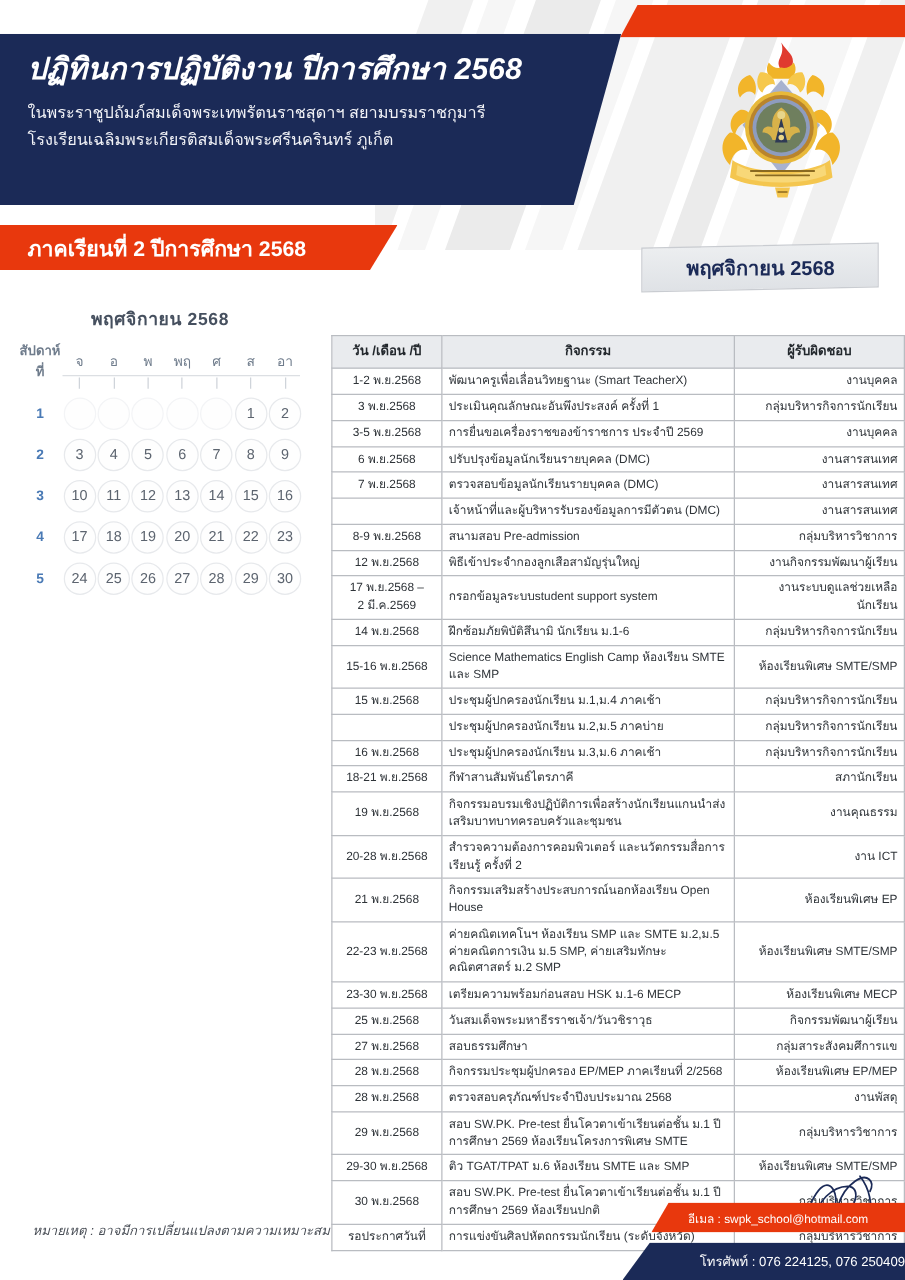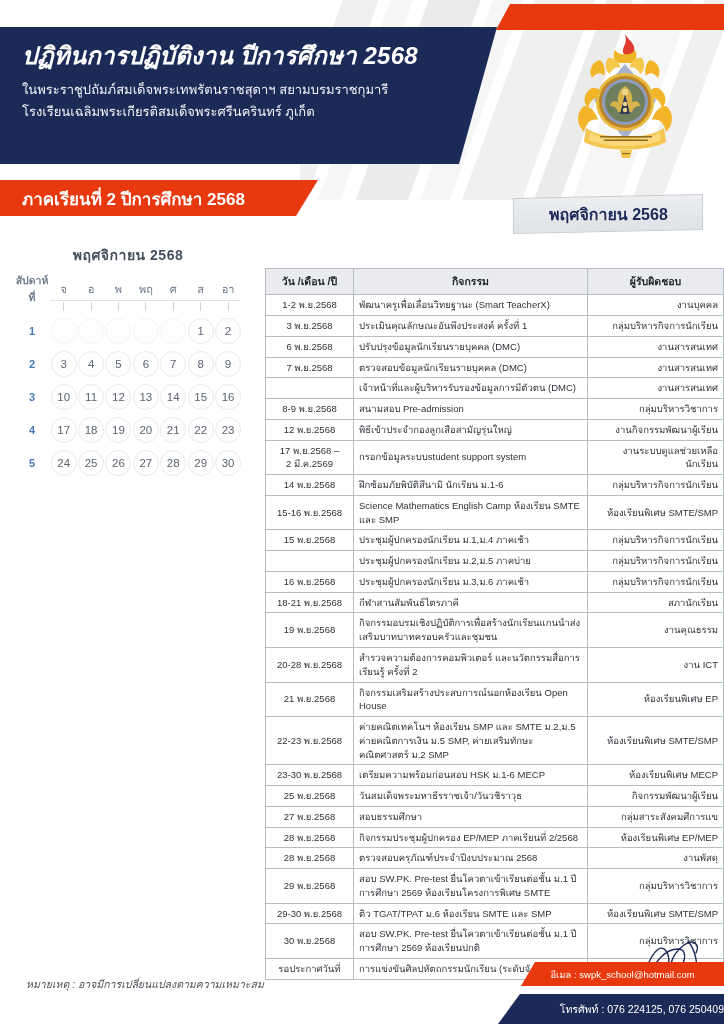--- a/index.html
+++ b/index.html
@@ -391,20 +391,25 @@
             <td class="date">1-2 พ.ย.2568</td>
             <td class="act">พัฒนาครูเพื่อเลื่อนวิทยฐานะ  (Smart TeacherX)</td>
             <td class="resp">งานบุคคล</td>
           </tr>
           <tr>
             <td class="date">3 พ.ย.2568</td>
             <td class="act">ประเมินคุณลักษณะอันพึงประสงค์ ครั้งที่ 1</td>
             <td class="resp">กลุ่มบริหารกิจการนักเรียน</td>
           </tr>
           <tr>
+            <td class="date">3-5 พ.ย.2568</td>
+            <td class="act">การยื่นขอเครื่องราชของข้าราชการ ประจำปี 2569</td>
+            <td class="resp">งานบุคคล</td>
+          </tr>
+          <tr>
             <td class="date">6 พ.ย.2568</td>
             <td class="act">ปรับปรุงข้อมูลนักเรียนรายบุคคล (DMC)</td>
             <td class="resp">งานสารสนเทศ</td>
           </tr>
           <tr>
             <td class="date">7 พ.ย.2568</td>
             <td class="act">ตรวจสอบข้อมูลนักเรียนรายบุคคล (DMC)</td>
             <td class="resp">งานสารสนเทศ</td>
           </tr>
           <tr>

